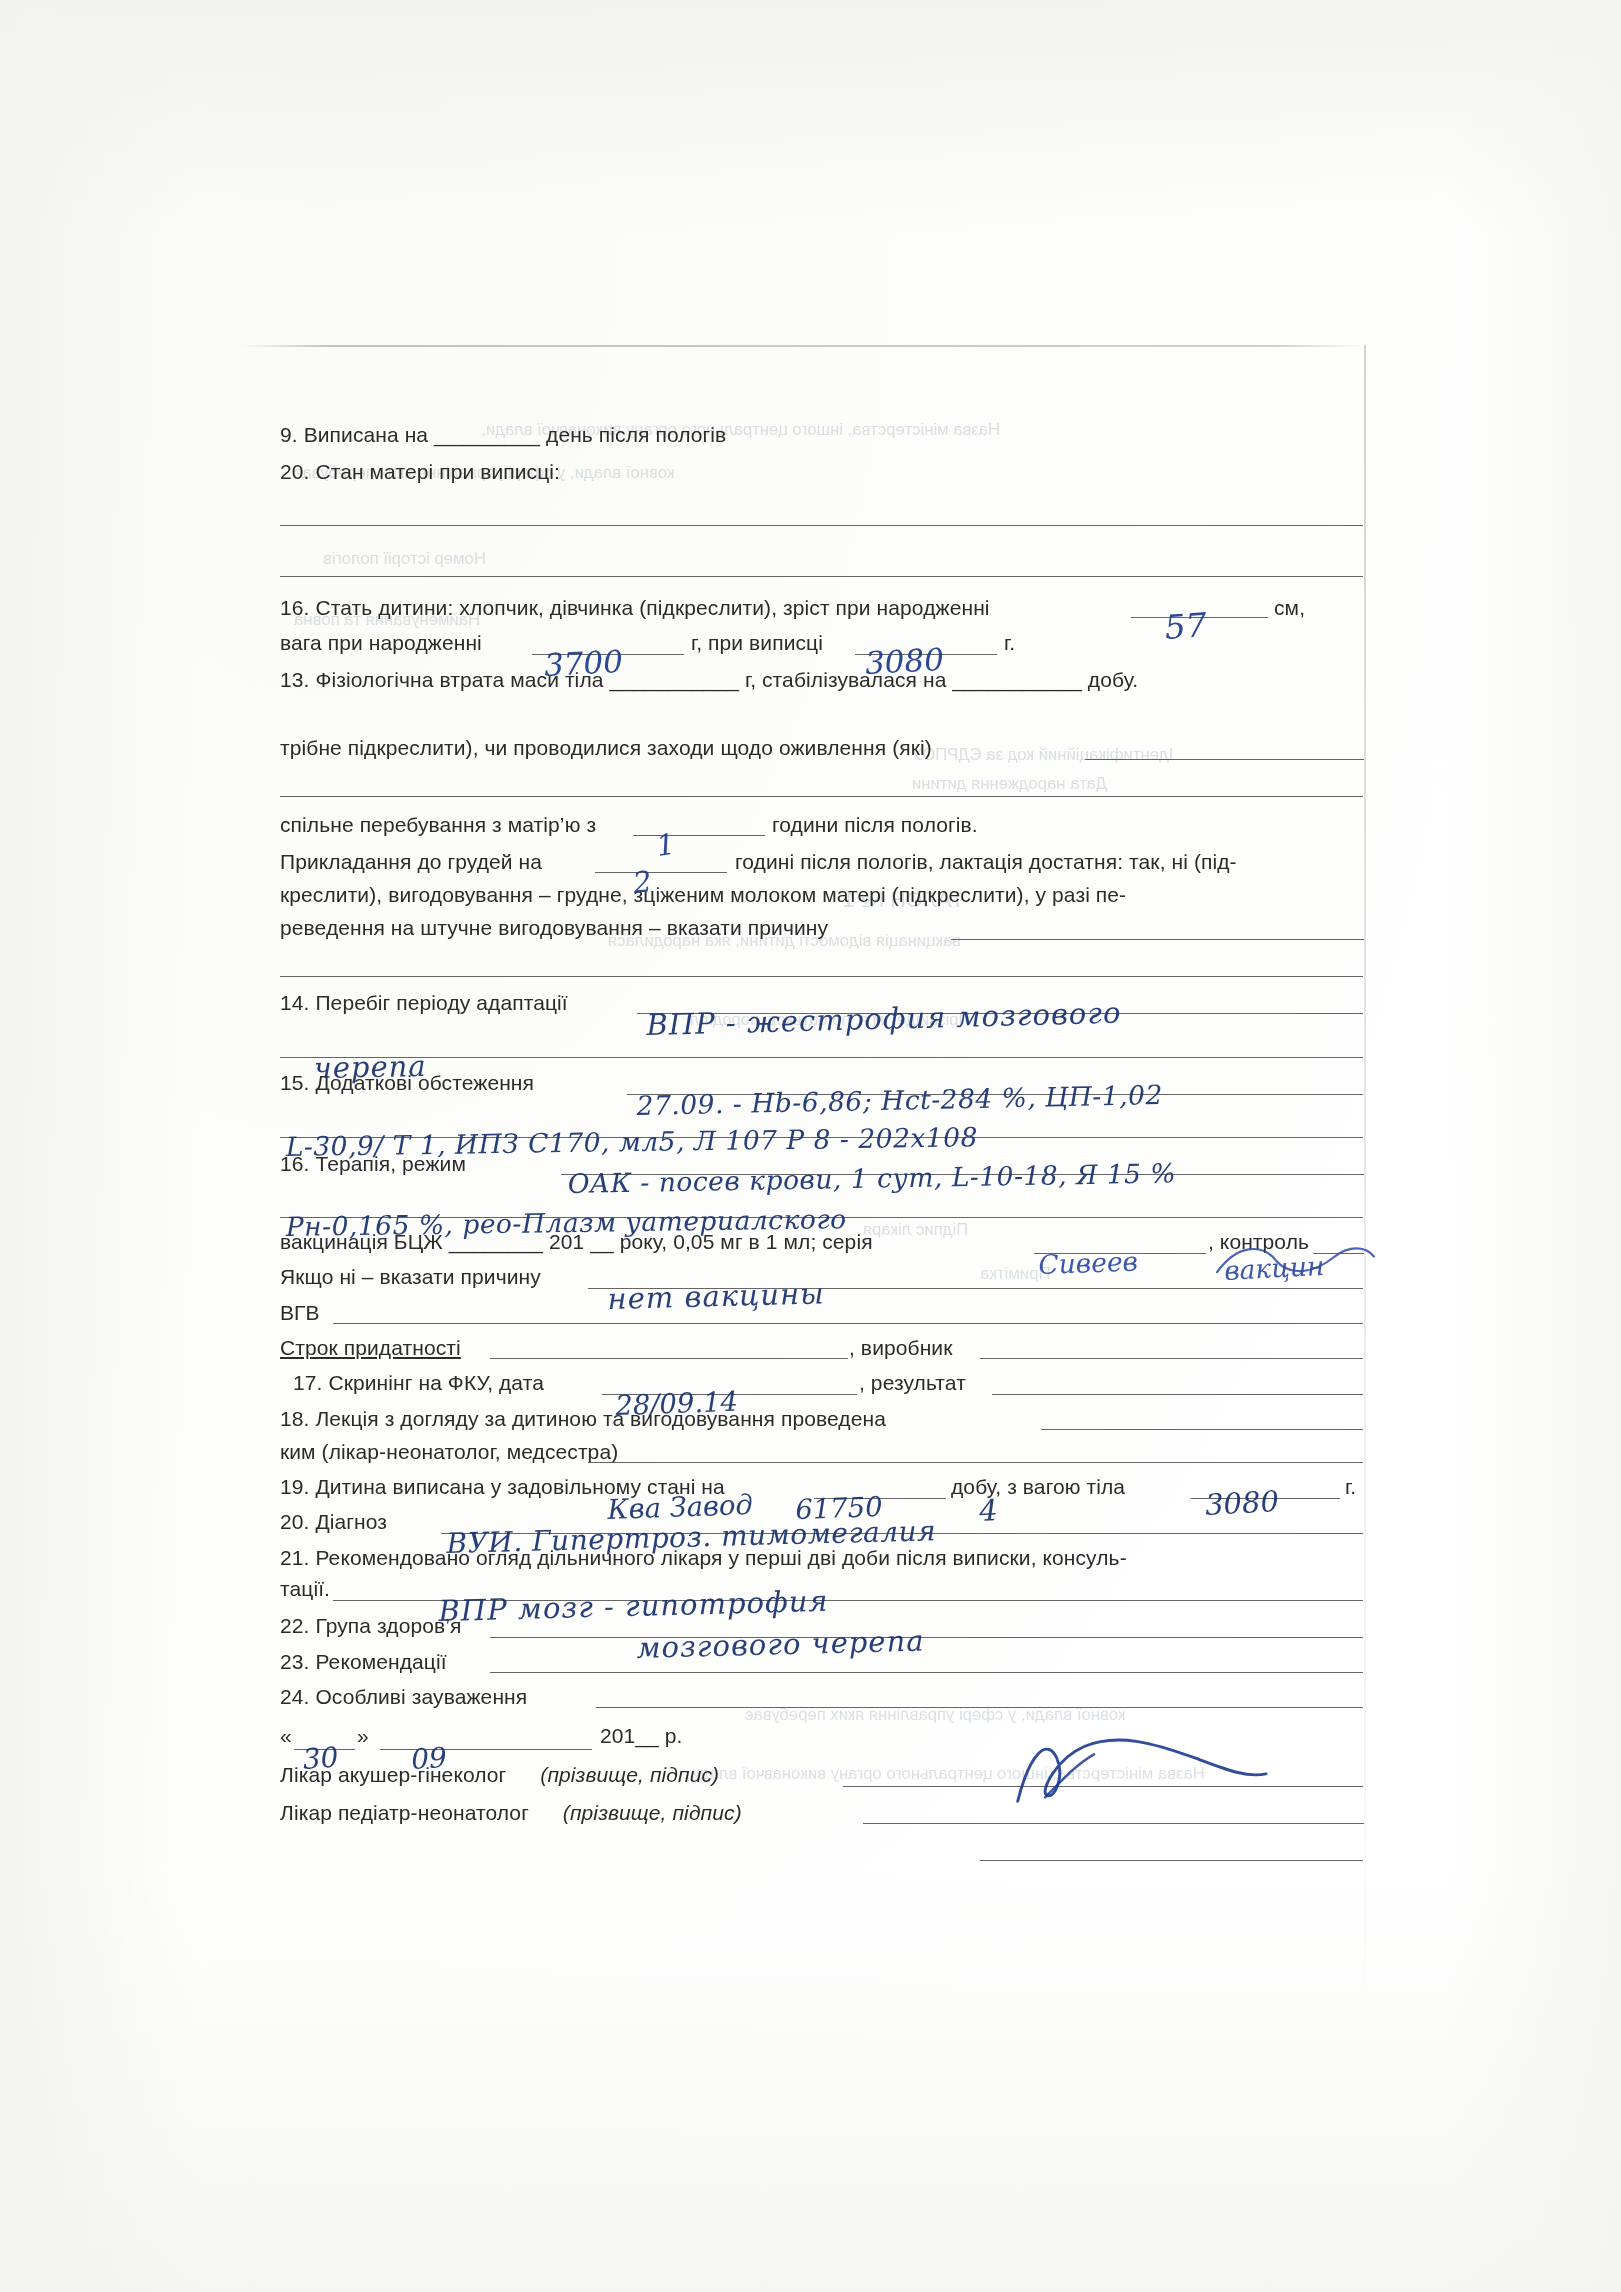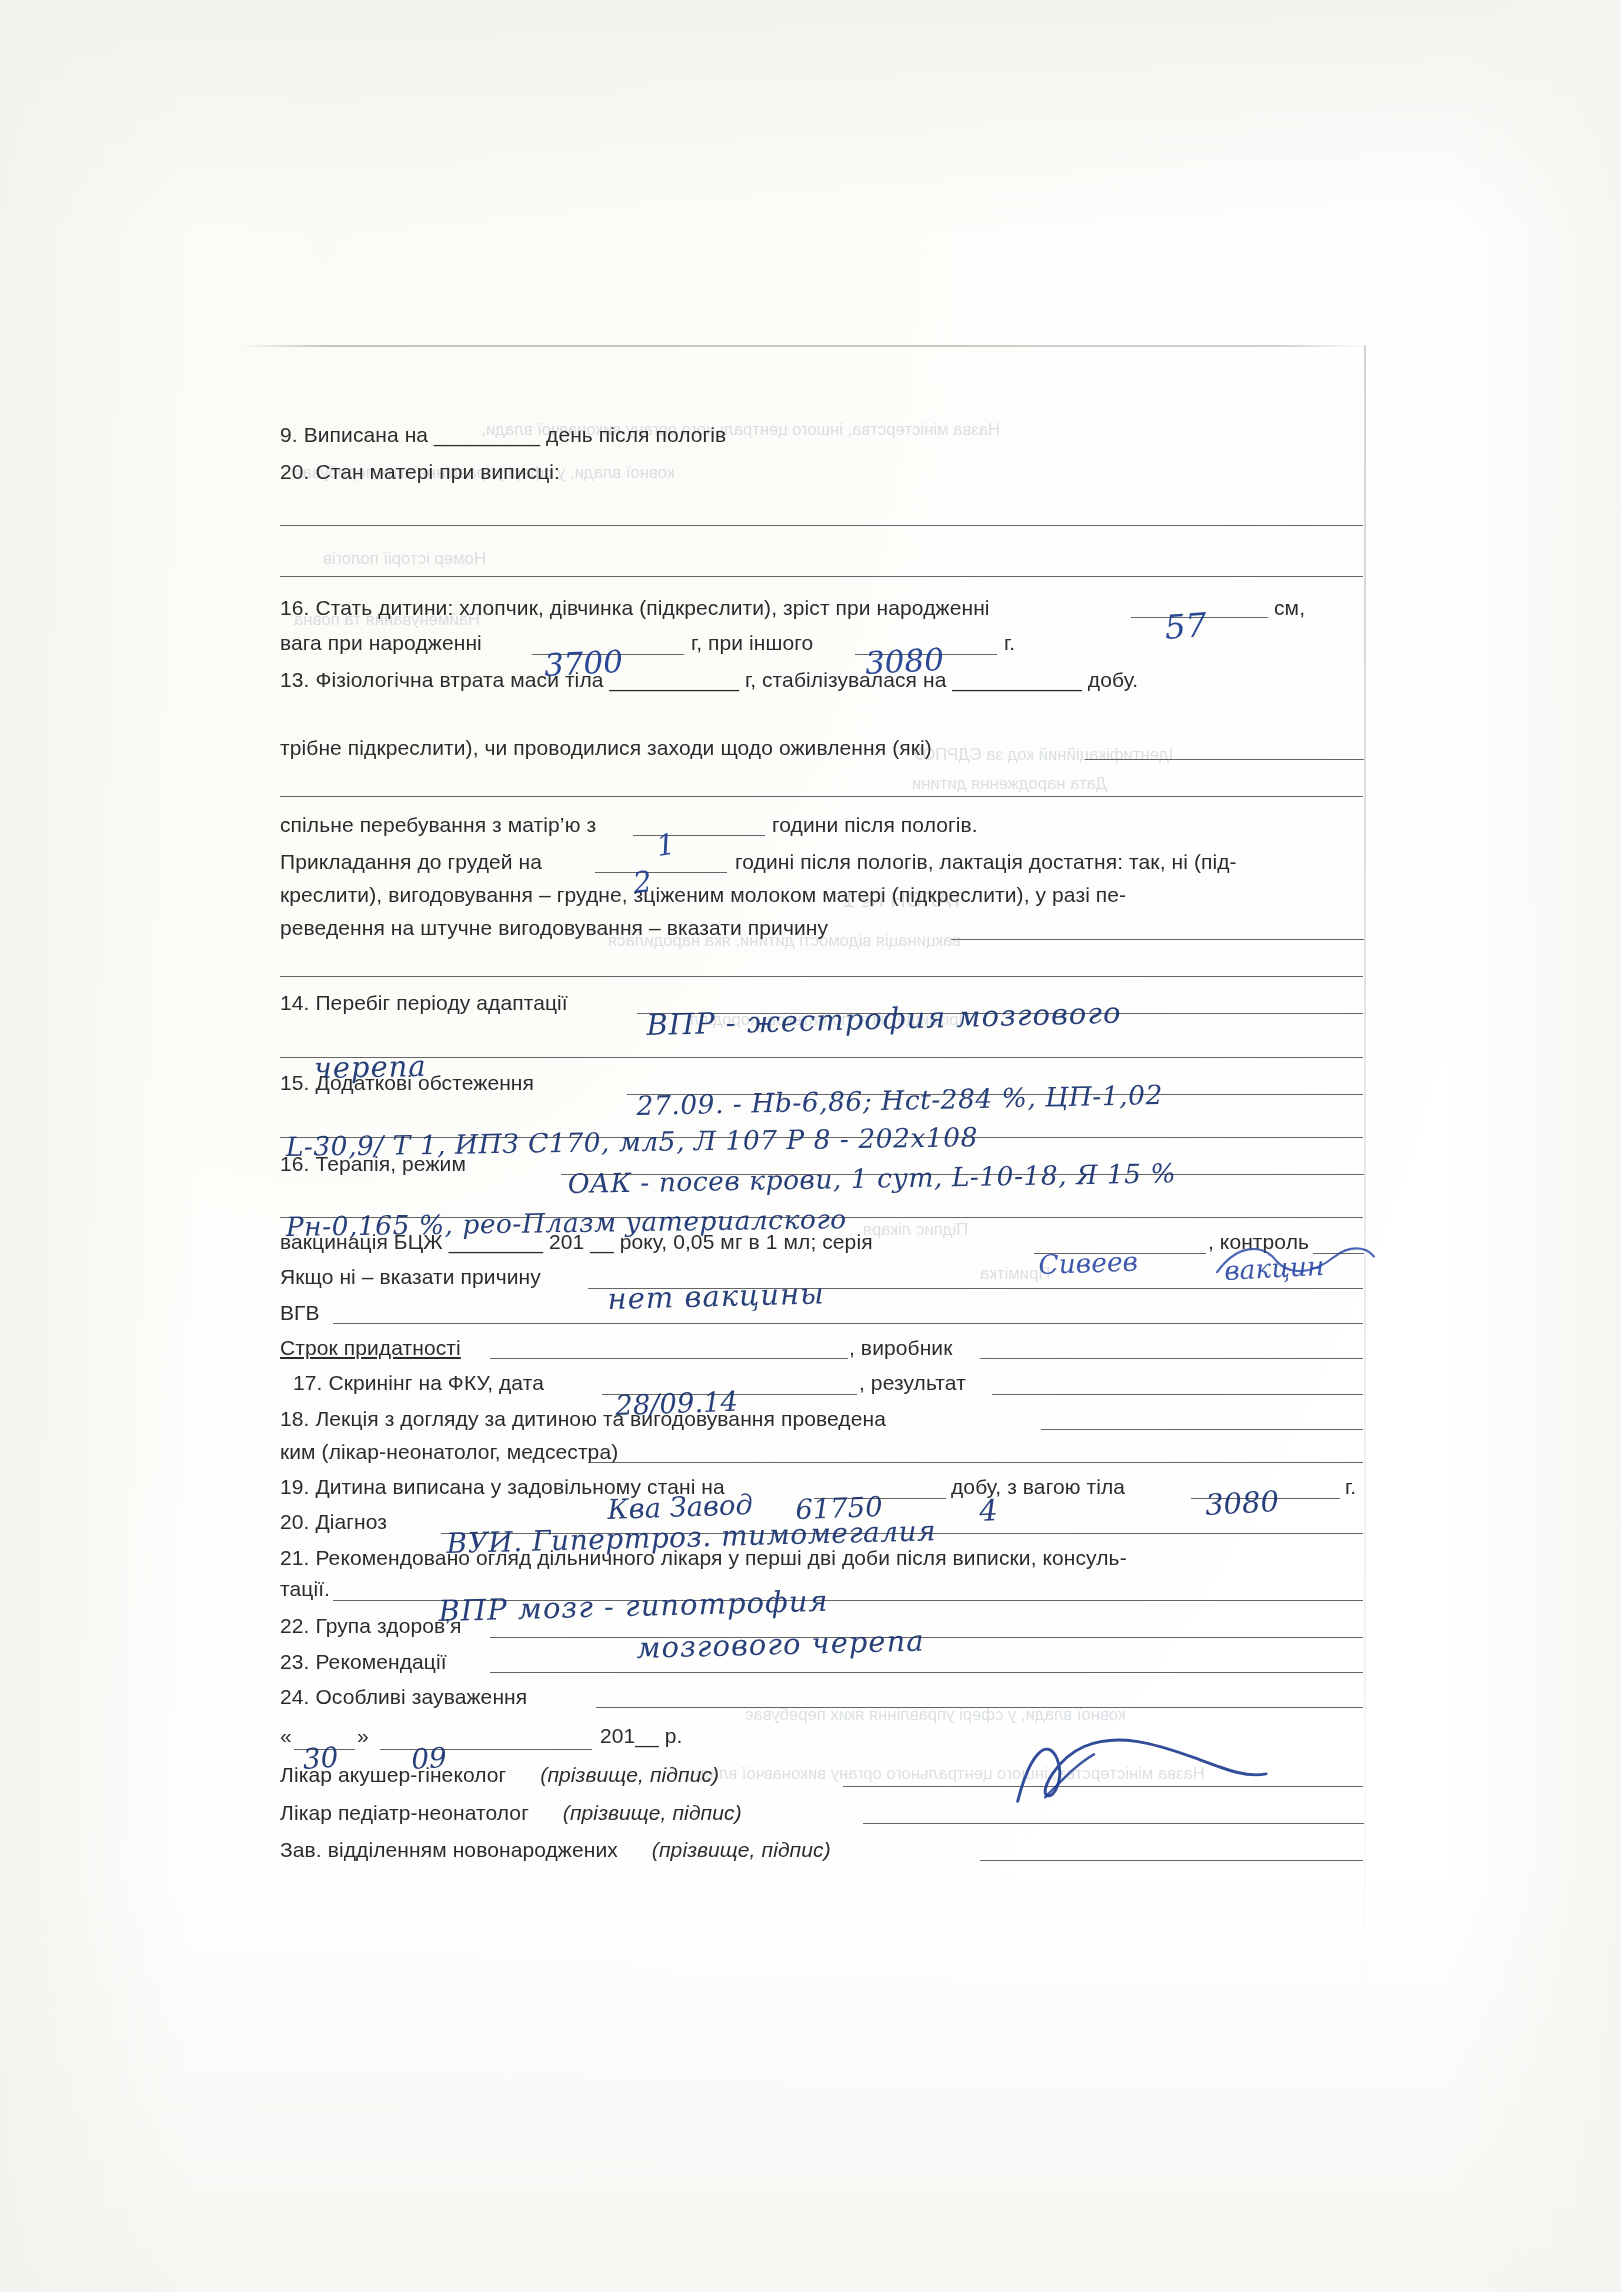--- a/index.html
+++ b/index.html
@@ -145,21 +145,21 @@
 
   <div class="rule" style="left:280px; top:525px; width:1083px;"></div>
   <div class="rule" style="left:280px; top:576px; width:1083px;"></div>
 
   <div class="ln" style="left:280px; top:593px;">16. Стать дитини: хлопчик, дівчинка (підкреслити), зріст при народженні</div>
   <div class="rule" style="left:1131px; top:617px; width:137px;"></div>
   <div class="ln" style="left:1274px; top:593px;">см,</div>
 
   <div class="ln" style="left:280px; top:628px;">вага при народженні</div>
   <div class="rule" style="left:532px; top:654px; width:152px;"></div>
-  <div class="ln" style="left:691px; top:628px;">г, при іншого</div>
+  <div class="ln" style="left:691px; top:628px;">г, при виписці</div>
   <div class="rule" style="left:855px; top:654px; width:142px;"></div>
   <div class="ln" style="left:1004px; top:628px;">г.</div>
 
   <div class="ln" style="left:280px; top:665px;">13. Фізіологічна втрата маси тіла ___________ г, стабілізувалася на ___________ добу.</div>
 
   <div class="ln" style="left:280px; top:733px;">трібне підкреслити), чи проводилися заходи щодо оживлення (які)</div>
   <div class="rule" style="left:1085px; top:759px; width:279px;"></div>
   <div class="rule" style="left:280px; top:796px; width:1083px;"></div>
 
   <div class="ln" style="left:280px; top:810px;">спільне перебування з матір’ю з</div>
@@ -245,24 +245,20 @@
     <span class="it">(прізвище, підпис)</span>
   </div>
   <div class="rule" style="left:843px; top:1786px; width:520px;"></div>
 
   <div class="ln" style="left:280px; top:1798px;">
     <span>Лікар педіатр-неонатолог</span>
     <span class="it">(прізвище, підпис)</span>
   </div>
   <div class="rule" style="left:863px; top:1823px; width:501px;"></div>
 
-  <div class="ln" style="left:280px; top:1835px;">
-    <span>Зав. відділенням новонароджених</span>
-    <span class="it">(прізвище, підпис)</span>
-  </div>
   <div class="rule" style="left:980px; top:1860px; width:383px;"></div>
 
   <div class="hw" style="left:1166px; top:608px; font-size:33px; transform:rotate(-4deg);">57</div>
   <div class="hw" style="left:545px; top:647px; font-size:31px; transform:rotate(-3deg);">3700</div>
   <div class="hw" style="left:866px; top:645px; font-size:31px; transform:rotate(-3deg);">3080</div>
 
   <div class="hw" style="left:659px; top:829px; font-size:29px; transform:rotate(-8deg);">1</div>
   <div class="hw" style="left:635px; top:866px; font-size:29px; transform:rotate(-6deg);">2</div>
 
   <div class="hw dark" style="left:647px; top:1008px; font-size:29px; transform:rotate(-1.5deg); letter-spacing:1px;">ВПР - жестрофия мозгового</div>

